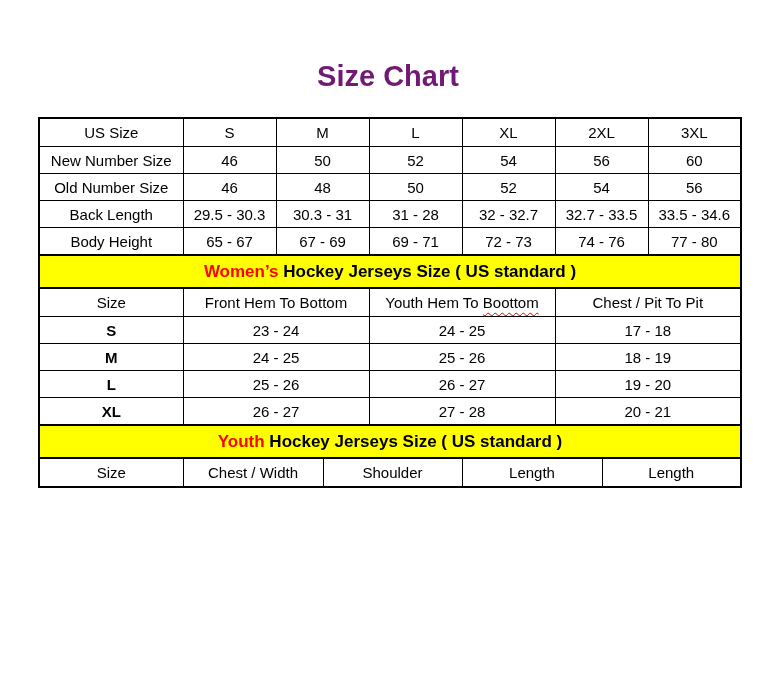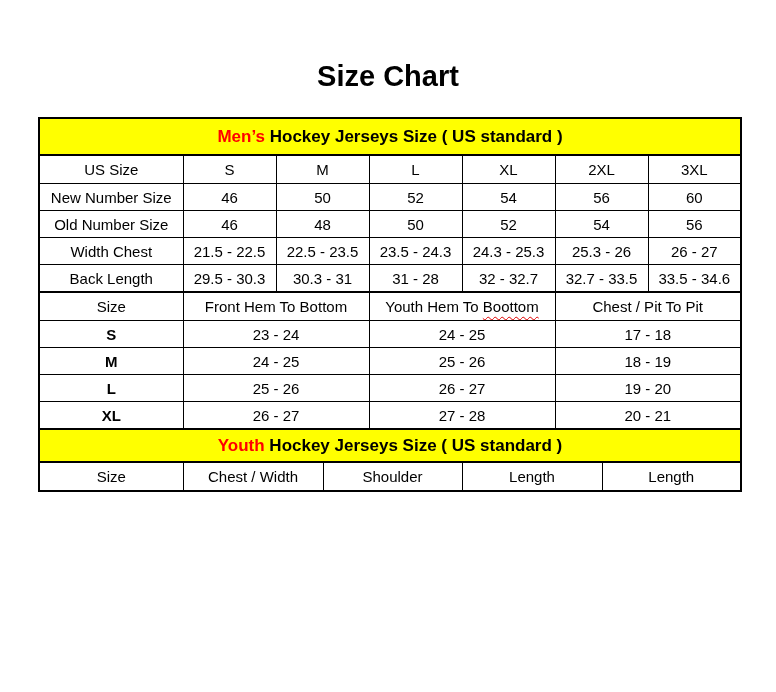--- a/index.html
+++ b/index.html
@@ -13,21 +13,21 @@
     width: 776px;
     height: 692px;
     background: #ffffff;
     overflow: hidden;
   }
   .page-title {
     margin: 0;
     padding-top: 60px;
     padding-bottom: 24px;
     text-align: center;
-    color: #000000;
+    color: #701a75;
     font-size: 29px;
     font-weight: bold;
     letter-spacing: 0px;
   }
   .tables {
     margin-left: 38px;
     width: 702px;
   }
   table.size-table {
     border-collapse: collapse;
@@ -83,23 +83,20 @@
       <colgroup>
         <col style="width:144px">
           <col style="width:93px">
           <col style="width:93px">
           <col style="width:93px">
           <col style="width:93px">
           <col style="width:93px">
           <col style="width:93px">
       </colgroup>
       <tbody>
-        <tr class="band">
-          <td colspan="7"><span class="red-word">Men’s</span><span> Hockey Jerseys Size ( US standard )</span></td>
-        </tr>
         <tr class="head">
           <th>US Size</th>
           <th>S</th>
           <th>M</th>
           <th>L</th>
           <th>XL</th>
           <th>2XL</th>
           <th>3XL</th>
         </tr>
         <tr class="data">
@@ -114,48 +111,51 @@
         <tr class="data">
           <td class="label-plain">Old Number Size</td>
           <td>46</td>
           <td>48</td>
           <td>50</td>
           <td>52</td>
           <td>54</td>
           <td>56</td>
         </tr>
         <tr class="data">
-          <td class="label-plain">Width Chest</td>
-          <td>21.5 - 22.5</td>
-          <td>22.5 - 23.5</td>
-          <td>23.5 - 24.3</td>
-          <td>24.3 - 25.3</td>
-          <td>25.3 - 26</td>
-          <td>26 - 27</td>
-        </tr>
-        <tr class="data">
           <td class="label-plain">Back Length</td>
           <td>29.5 - 30.3</td>
           <td>30.3 - 31</td>
           <td>31 - 28</td>
           <td>32 - 32.7</td>
           <td>32.7 - 33.5</td>
           <td>33.5 - 34.6</td>
+        </tr>
+        <tr class="data">
+          <td class="label-plain">Body Height</td>
+          <td>65 - 67</td>
+          <td>67 - 69</td>
+          <td>69 - 71</td>
+          <td>72 - 73</td>
+          <td>74 - 76</td>
+          <td>77 - 80</td>
         </tr>
       </tbody>
     </table>
 
     <table class="size-table women">
       <colgroup>
         <col style="width:144px">
           <col style="width:186px">
           <col style="width:186px">
           <col style="width:186px">
       </colgroup>
       <tbody>
+        <tr class="band">
+          <td colspan="4"><span class="red-word">Women’s</span><span> Hockey Jerseys Size ( US standard )</span></td>
+        </tr>
         <tr class="head">
           <th>Size</th>
           <th>Front Hem To Bottom</th>
           <th><span>Youth Hem To </span><span class="wavy">Boottom</span></th>
           <th>Chest / Pit To Pit</th>
         </tr>
         <tr class="data">
           <td class="label-bold">S</td>
           <td>23 - 24</td>
           <td>24 - 25</td>

